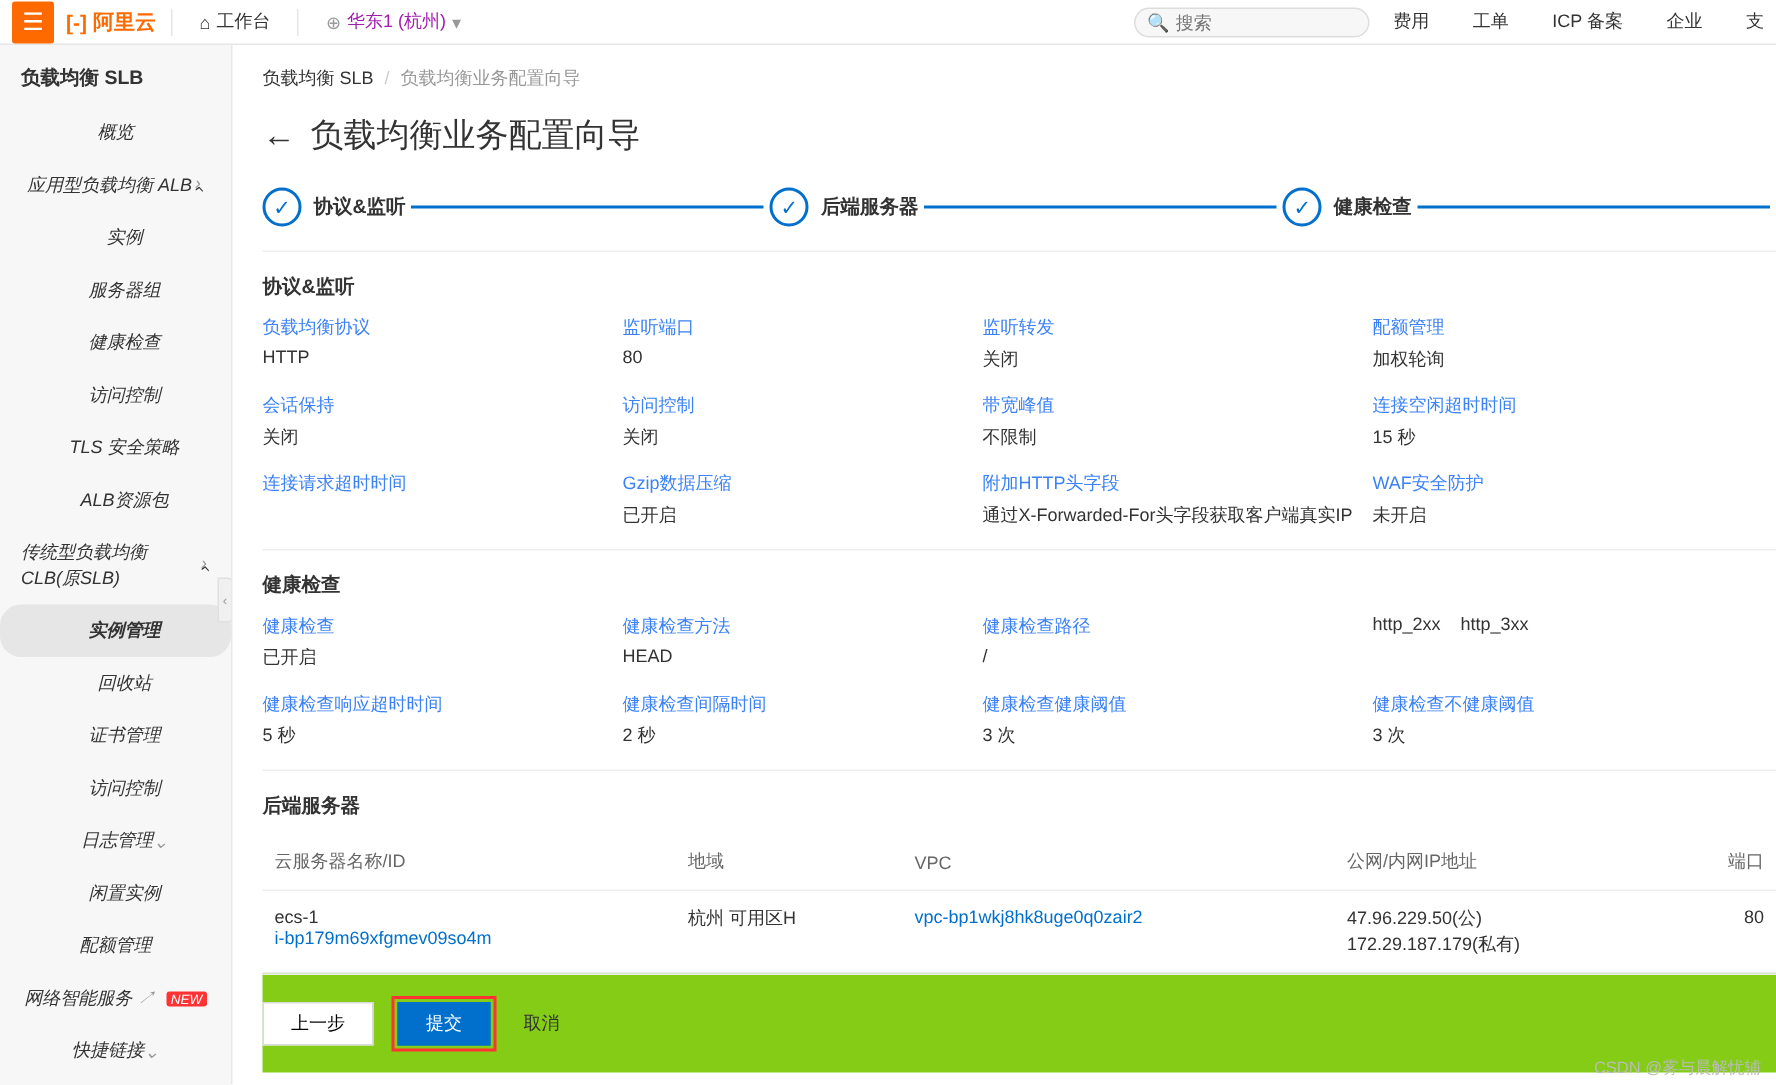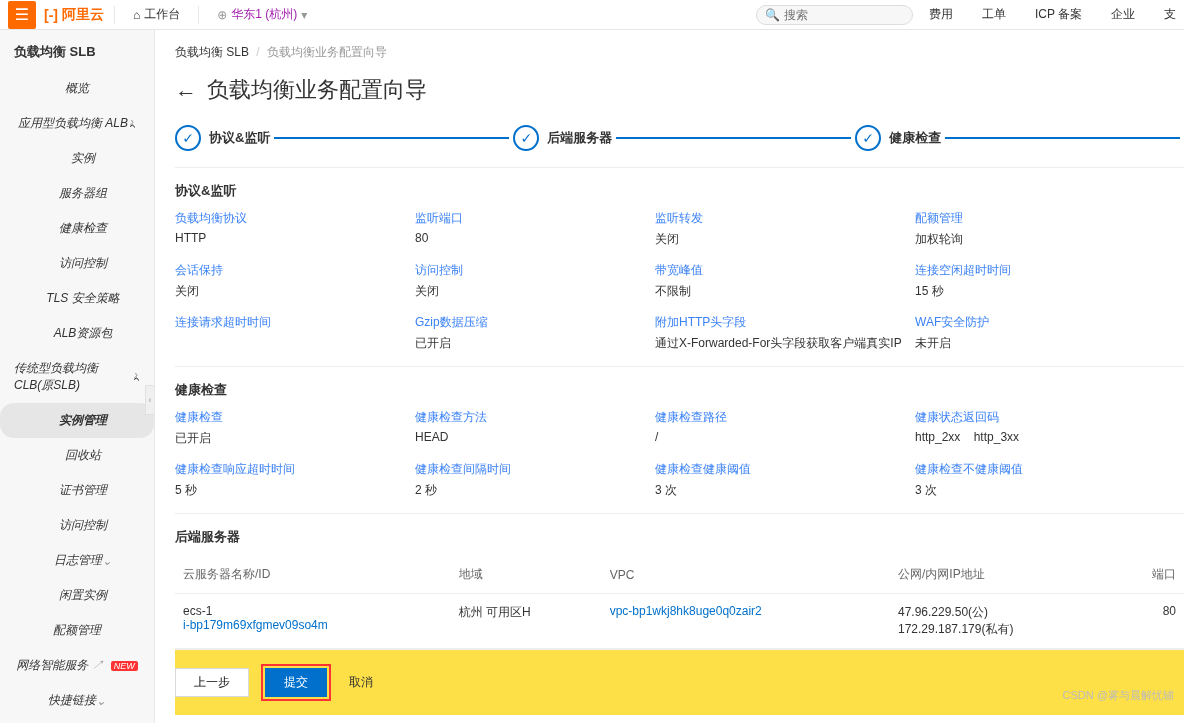--- a/index.html
+++ b/index.html
@@ -56,26 +56,26 @@
 .kv .v { color:#333; font-size:12px; }
 
 
 .tbl { width:100%; border-collapse:collapse; font-size:12px; }
 .tbl th { text-align:left; font-weight:normal; color:#666; padding:10px 8px; border-bottom:1px solid #eee; }
 .tbl td { padding:10px 8px; border-bottom:1px solid #eee; vertical-align:top; }
 .tbl td a, .link { color:#0070cc; text-decoration:none; }
 .tbl th.right, .tbl td.right { text-align:right; }
 
 
-.footer-bar { position:sticky; bottom:0; background:#fde047; border-top:1px solid #eee; padding:14px 0; display:flex; gap:12px; align-items:center;}
+.footer-bar { position:sticky; bottom:0; background:#84cc16; border-top:1px solid #eee; padding:14px 0; display:flex; gap:12px; align-items:center;}
 .btn { padding:5px 18px; font-size:12px; border:1px solid #d9d9d9; background:#fff; cursor:pointer; }
 .btn-primary { background:#0070cc; color:#fff; border-color:#0070cc; }
 .highlight-box { border:2px solid #ff3333; padding:2px; display:inline-flex; }
 
-.watermark { position:fixed; right:10px; bottom:20px; color:#bbb; font-size:11px; }
+.watermark { position:fixed; right:10px; bottom:4px; color:#bbb; font-size:11px; }
 </style>
 </head>
 <body>
 
 <div class="topbar">
   <div class="hamburger">☰</div>
   <div class="logo">
     <span>[-]</span>
     <span>阿里云</span>
   </div>
@@ -280,21 +280,20 @@
           </div>
           <div class="kv">
             <div class="k">健康检查方法</div>
             <div class="v">HEAD</div>
           </div>
           <div class="kv">
             <div class="k">健康检查路径</div>
             <div class="v">/</div>
           </div>
           <div class="kv">
-            <div class="k">健康状态返回码</div>
             <div class="v">http_2xx &nbsp;&nbsp; http_3xx</div>
           </div>
         </div>
         <div class="kv-grid">
           <div class="kv">
             <div class="k">健康检查响应超时时间</div>
             <div class="v">5 秒</div>
           </div>
           <div class="kv">
             <div class="k">健康检查间隔时间</div>

